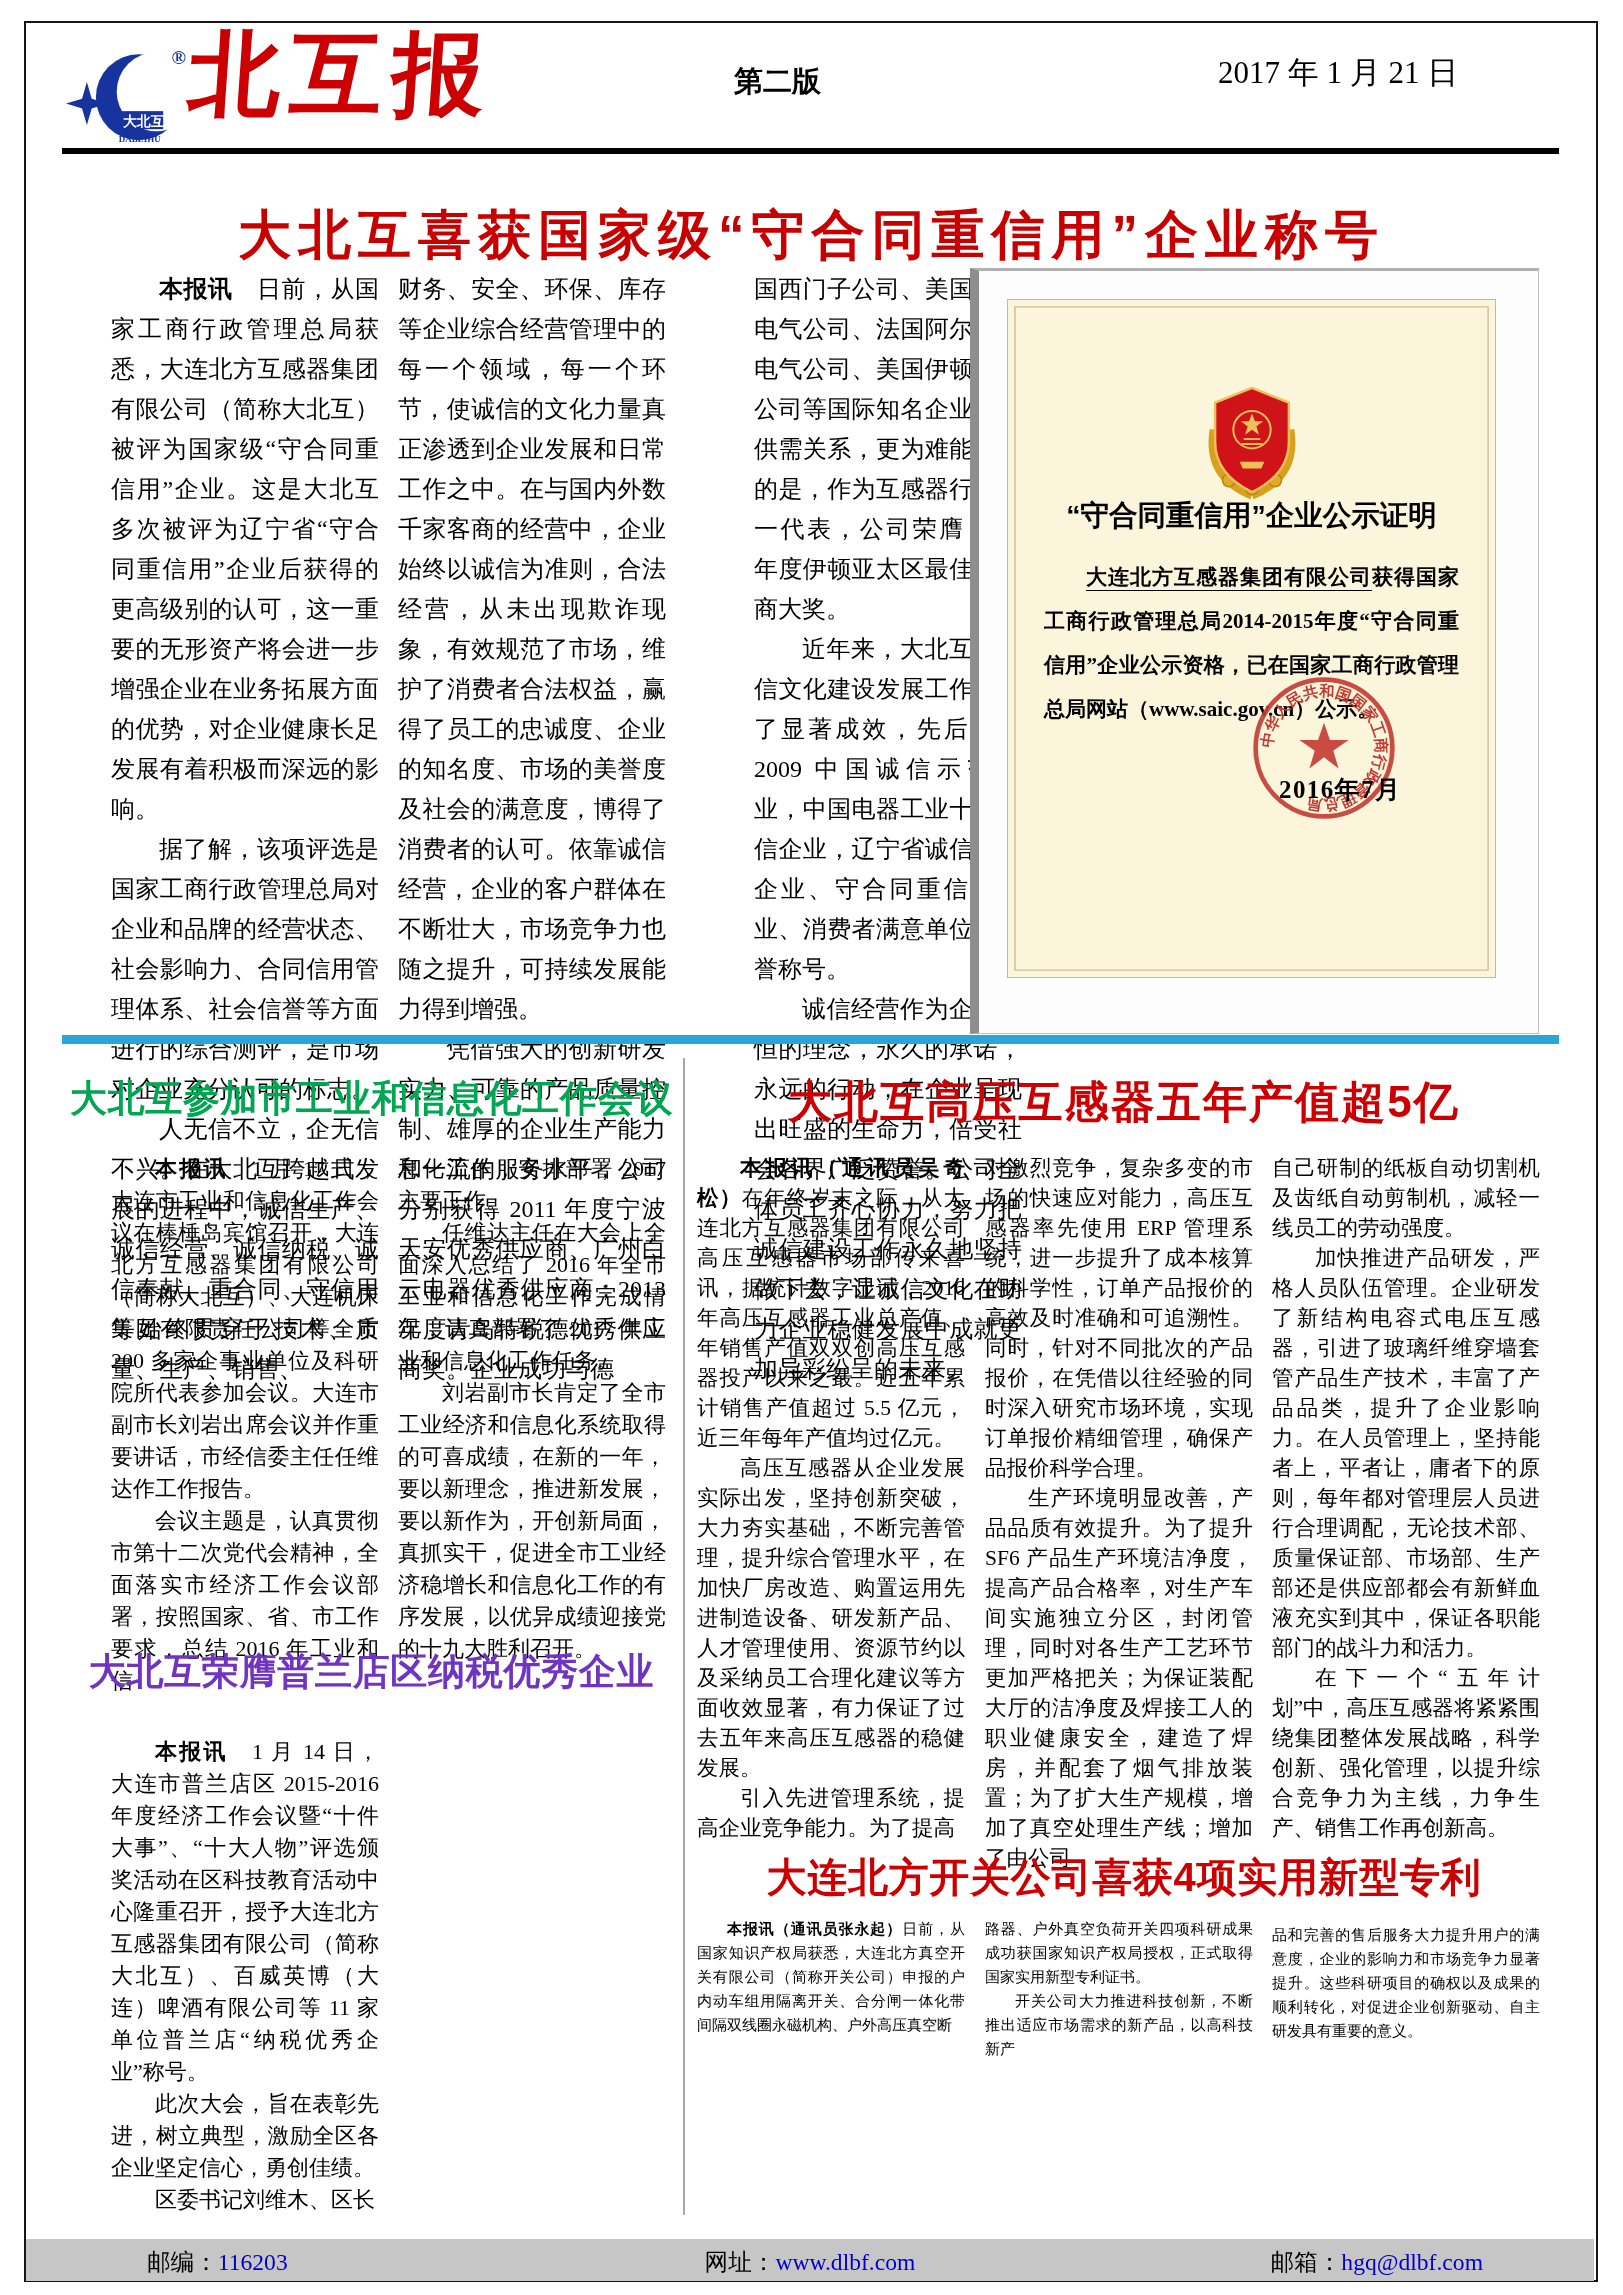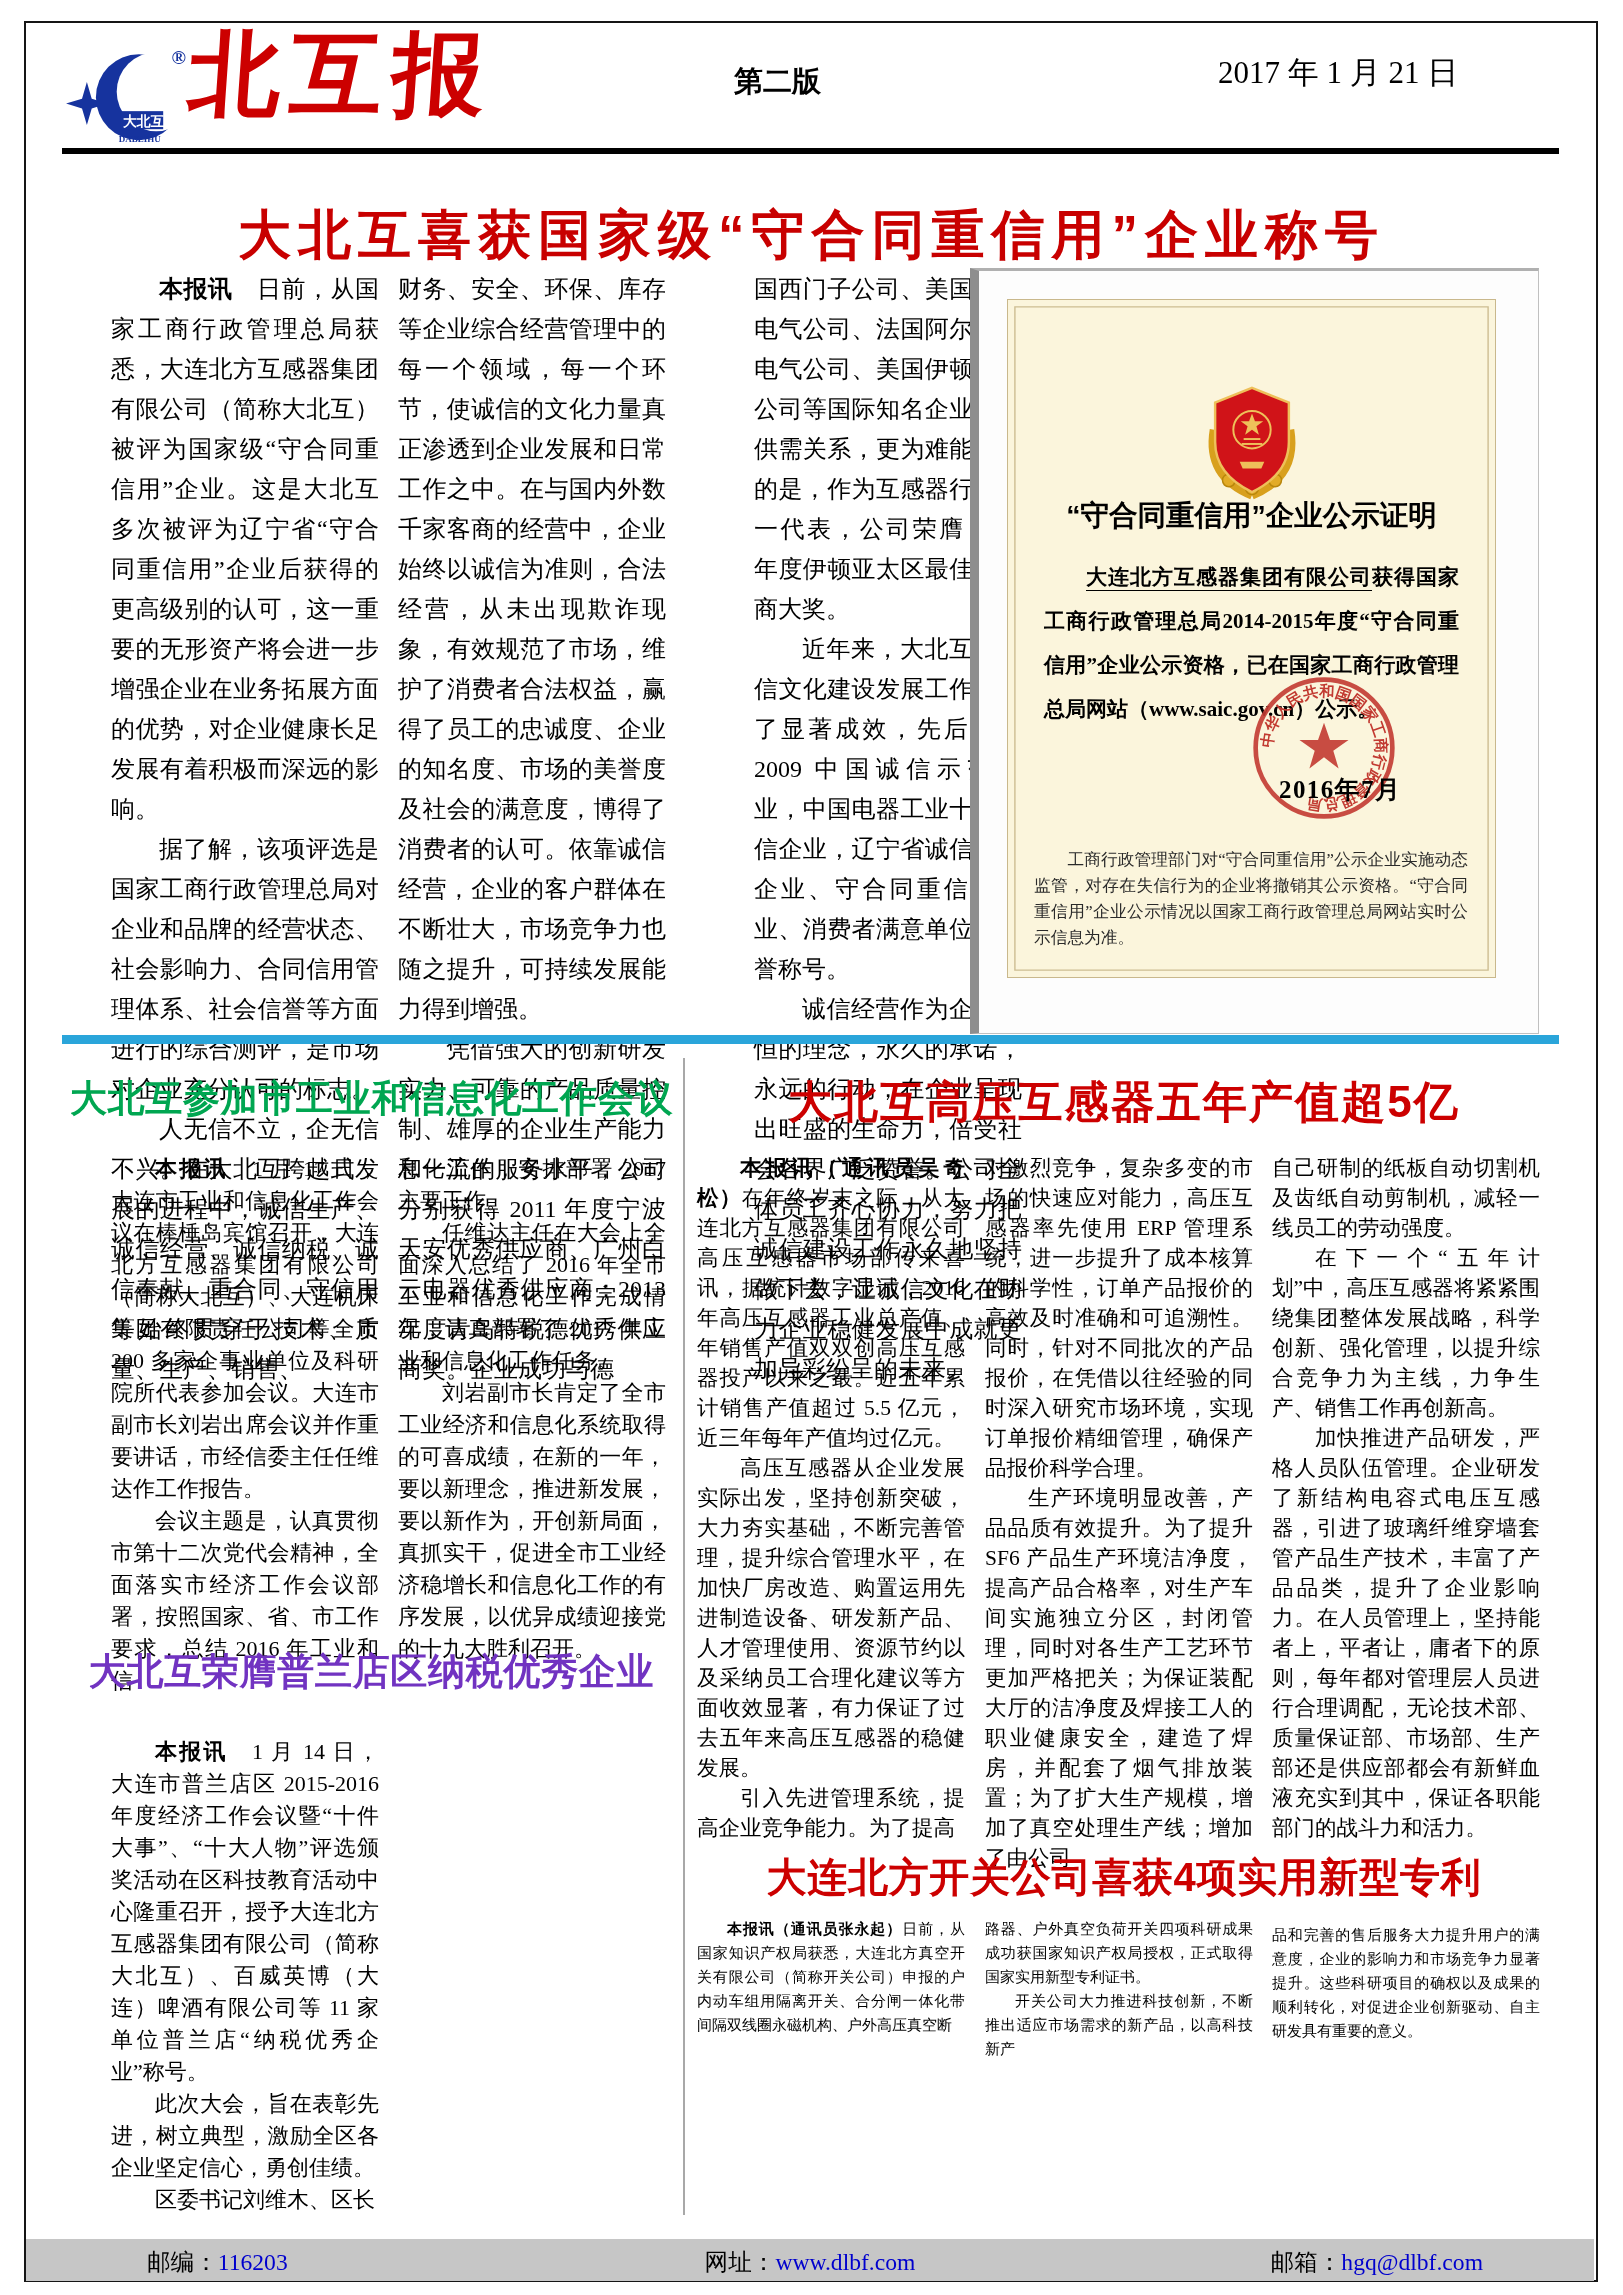--- a/index.html
+++ b/index.html
@@ -120,21 +120,20 @@
         <svg width="146" height="146" viewBox="0 0 220 220">
           <circle cx="110" cy="110" r="103" fill="none" stroke="#c23a31" stroke-width="7" opacity="0.9"></circle>
           <defs>
               <path id="sealring" d="M110,110 m-78,0 a78,78 0 1,1 156,0 a78,78 0 1,1 -156,0"></path>
             </defs>
           <text font-size="23" fill="#c23a31" font-weight="bold"><textPath href="#sealring">中华人民共和国国家工商行政管理总局</textPath></text>
           <path d="M110,72 L119,98 L147,98 L124,114 L132,141 L110,124 L88,141 L96,114 L73,98 L101,98 Z" fill="#c23a31" opacity="0.9"></path>
         </svg>
       </div>
       <div class="abs" id="cert-seal-date">2016年7月</div>
-      <p class="abs" id="cert-note" style="margin:0;">工商行政管理部门对“守合同重信用”公示企业实施动态监管，对存在失信行为的企业将撤销其公示资格。“守合同重信用”企业公示情况以国家工商行政管理总局网站实时公示信息为准。</p>
     </div>
   </div>
 
   <div class="abs" id="divider-cyan"></div>
   <div class="abs" id="divider-vert"></div>
 
   <div class="abs hl" id="hl-green">大北互参加市工业和信息化工作会议</div>
   <div class="col a2" id="a2c1">
     <p><b class="lead">本报讯</b><span>　1 月 17 日，大连市工业和信息化工作会议在棒棰岛宾馆召开，大连北方互感器集团有限公司（简称大北互）、大连机床集团有限责任公司等全市 200 多家企事业单位及科研院所代表参加会议。大连市副市长刘岩出席会议并作重要讲话，市经信委主任任维达作工作报告。</span></p>
     <p>会议主题是，认真贯彻市第十二次党代会精神，全面落实市经济工作会议部署，按照国家、省、市工作要求，总结 2016 年工业和信</p>
@@ -157,22 +156,22 @@
     <p><b class="lead">本报讯（通讯员吴奇松）</b><span>在年终岁末之际，从大连北方互感器集团有限公司高压互感器市场部传来喜讯，据统计数字显示，2016 年高压互感器工业总产值、年销售产值双双创高压互感器投产以来之最。近五年累计销售产值超过 5.5 亿元，近三年每年产值均过亿元。</span></p>
     <p>高压互感器从企业发展实际出发，坚持创新突破，大力夯实基础，不断完善管理，提升综合管理水平，在加快厂房改造、购置运用先进制造设备、研发新产品、人才管理使用、资源节约以及采纳员工合理化建议等方面收效显著，有力保证了过去五年来高压互感器的稳健发展。</p>
     <p>引入先进管理系统，提高企业竞争能力。为了提高</p>
   </div>
   <div class="col a4" id="a4c2">
     <p class="cont">对激烈竞争，复杂多变的市场的快速应对能力，高压互感器率先使用 ERP 管理系统，进一步提升了成本核算的科学性，订单产品报价的高效及时准确和可追溯性。同时，针对不同批次的产品报价，在凭借以往经验的同时深入研究市场环境，实现订单报价精细管理，确保产品报价科学合理。</p>
     <p>生产环境明显改善，产品品质有效提升。为了提升 SF6 产品生产环境洁净度，提高产品合格率，对生产车间实施独立分区，封闭管理，同时对各生产工艺环节更加严格把关；为保证装配大厅的洁净度及焊接工人的职业健康安全，建造了焊房，并配套了烟气排放装置；为了扩大生产规模，增加了真空处理生产线；增加了由公司</p>
   </div>
   <div class="col a4" id="a4c3">
     <p class="cont">自己研制的纸板自动切割机及齿纸自动剪制机，减轻一线员工的劳动强度。</p>
+    <p>加快推进产品研发，严格人员队伍管理。企业研发了新结构电容式电压互感器，引进了玻璃纤维穿墙套管产品生产技术，丰富了产品品类，提升了企业影响力。在人员管理上，坚持能者上，平者让，庸者下的原则，每年都对管理层人员进行合理调配，无论技术部、质量保证部、市场部、生产部还是供应部都会有新鲜血液充实到其中，保证各职能部门的战斗力和活力。</p>
     <p>在下一个“五年计划”中，高压互感器将紧紧围绕集团整体发展战略，科学创新、强化管理，以提升综合竞争力为主线，力争生产、销售工作再创新高。</p>
-    <p>加快推进产品研发，严格人员队伍管理。企业研发了新结构电容式电压互感器，引进了玻璃纤维穿墙套管产品生产技术，丰富了产品品类，提升了企业影响力。在人员管理上，坚持能者上，平者让，庸者下的原则，每年都对管理层人员进行合理调配，无论技术部、质量保证部、市场部、生产部还是供应部都会有新鲜血液充实到其中，保证各职能部门的战斗力和活力。</p>
   </div>
 
   <div class="abs hl" id="hl-red3">大连北方开关公司喜获4项实用新型专利</div>
   <div class="col a5" id="a5c1">
     <p><b class="lead">本报讯（通讯员张永起）</b><span>日前，从国家知识产权局获悉，大连北方真空开关有限公司（简称开关公司）申报的户内动车组用隔离开关、合分闸一体化带间隔双线圈永磁机构、户外高压真空断</span></p>
   </div>
   <div class="col a5" id="a5c2">
     <p class="cont">路器、户外真空负荷开关四项科研成果成功获国家知识产权局授权，正式取得国家实用新型专利证书。</p>
     <p>开关公司大力推进科技创新，不断推出适应市场需求的新产品，以高科技新产</p>
   </div>

